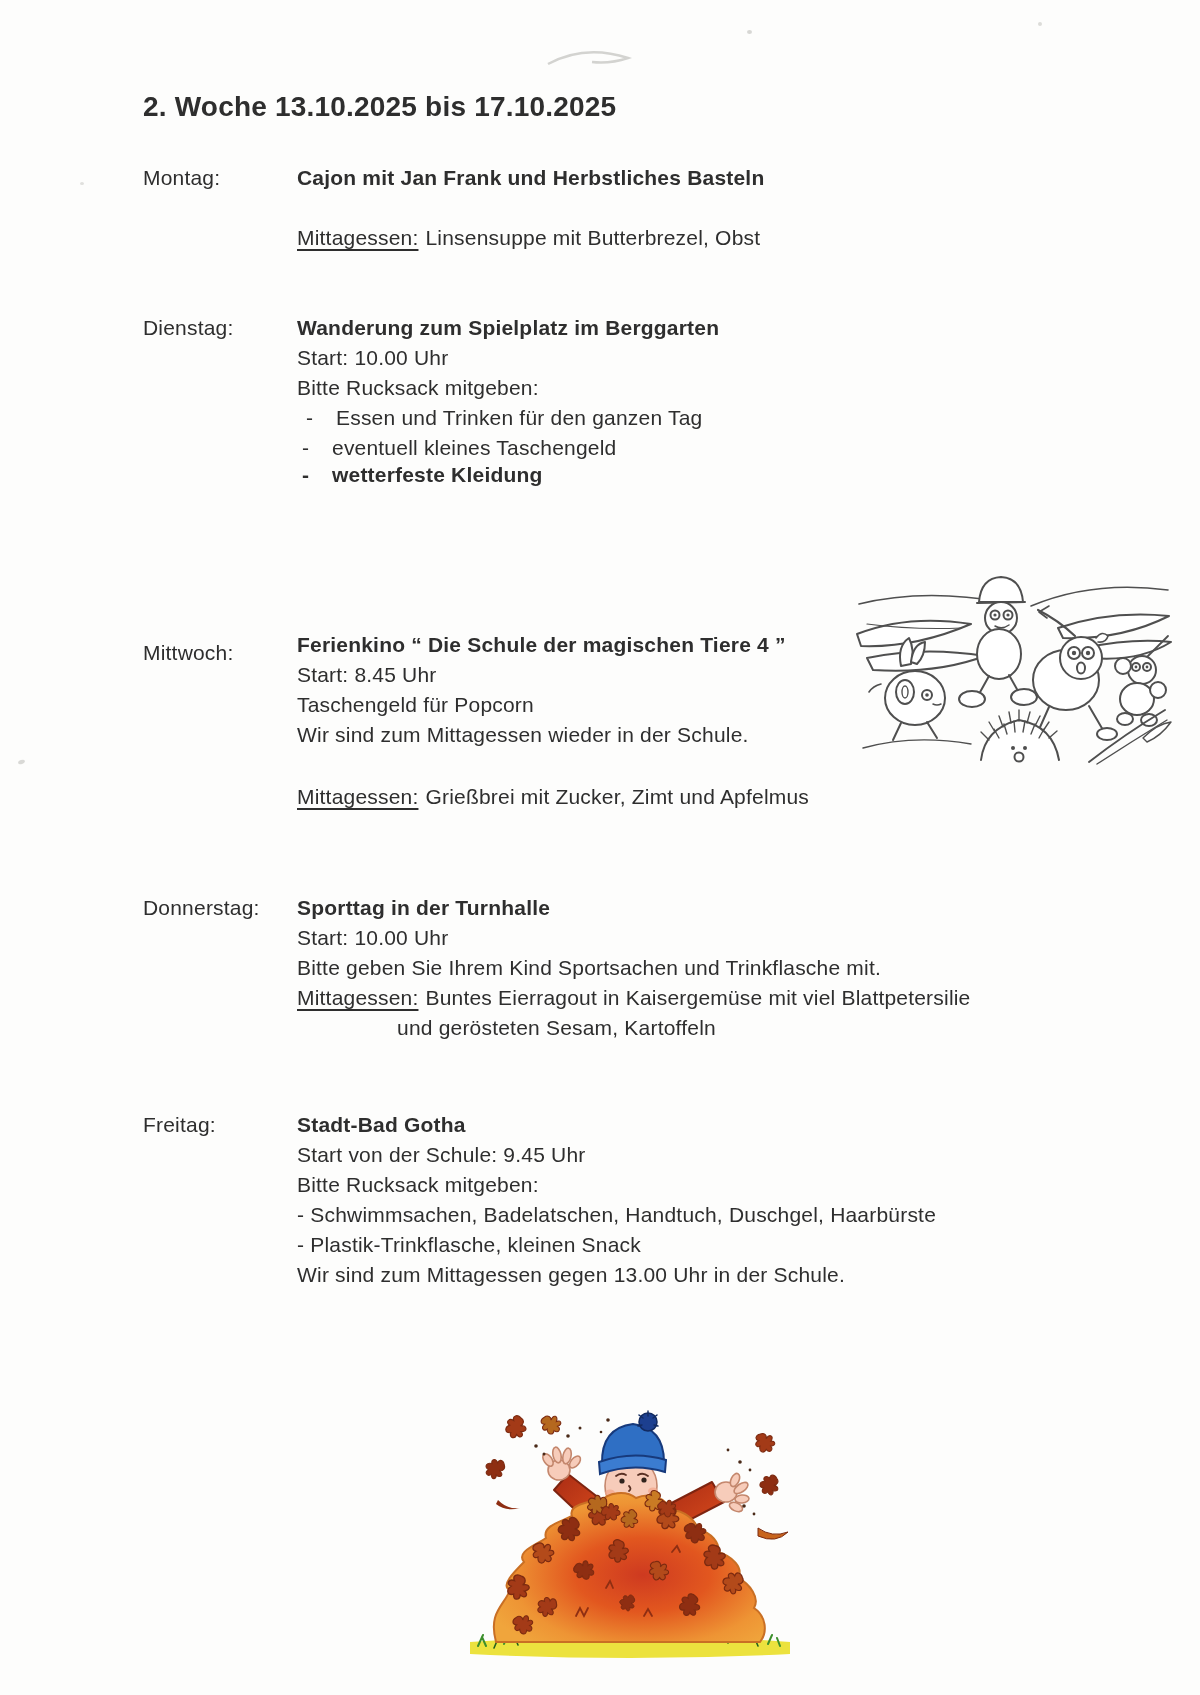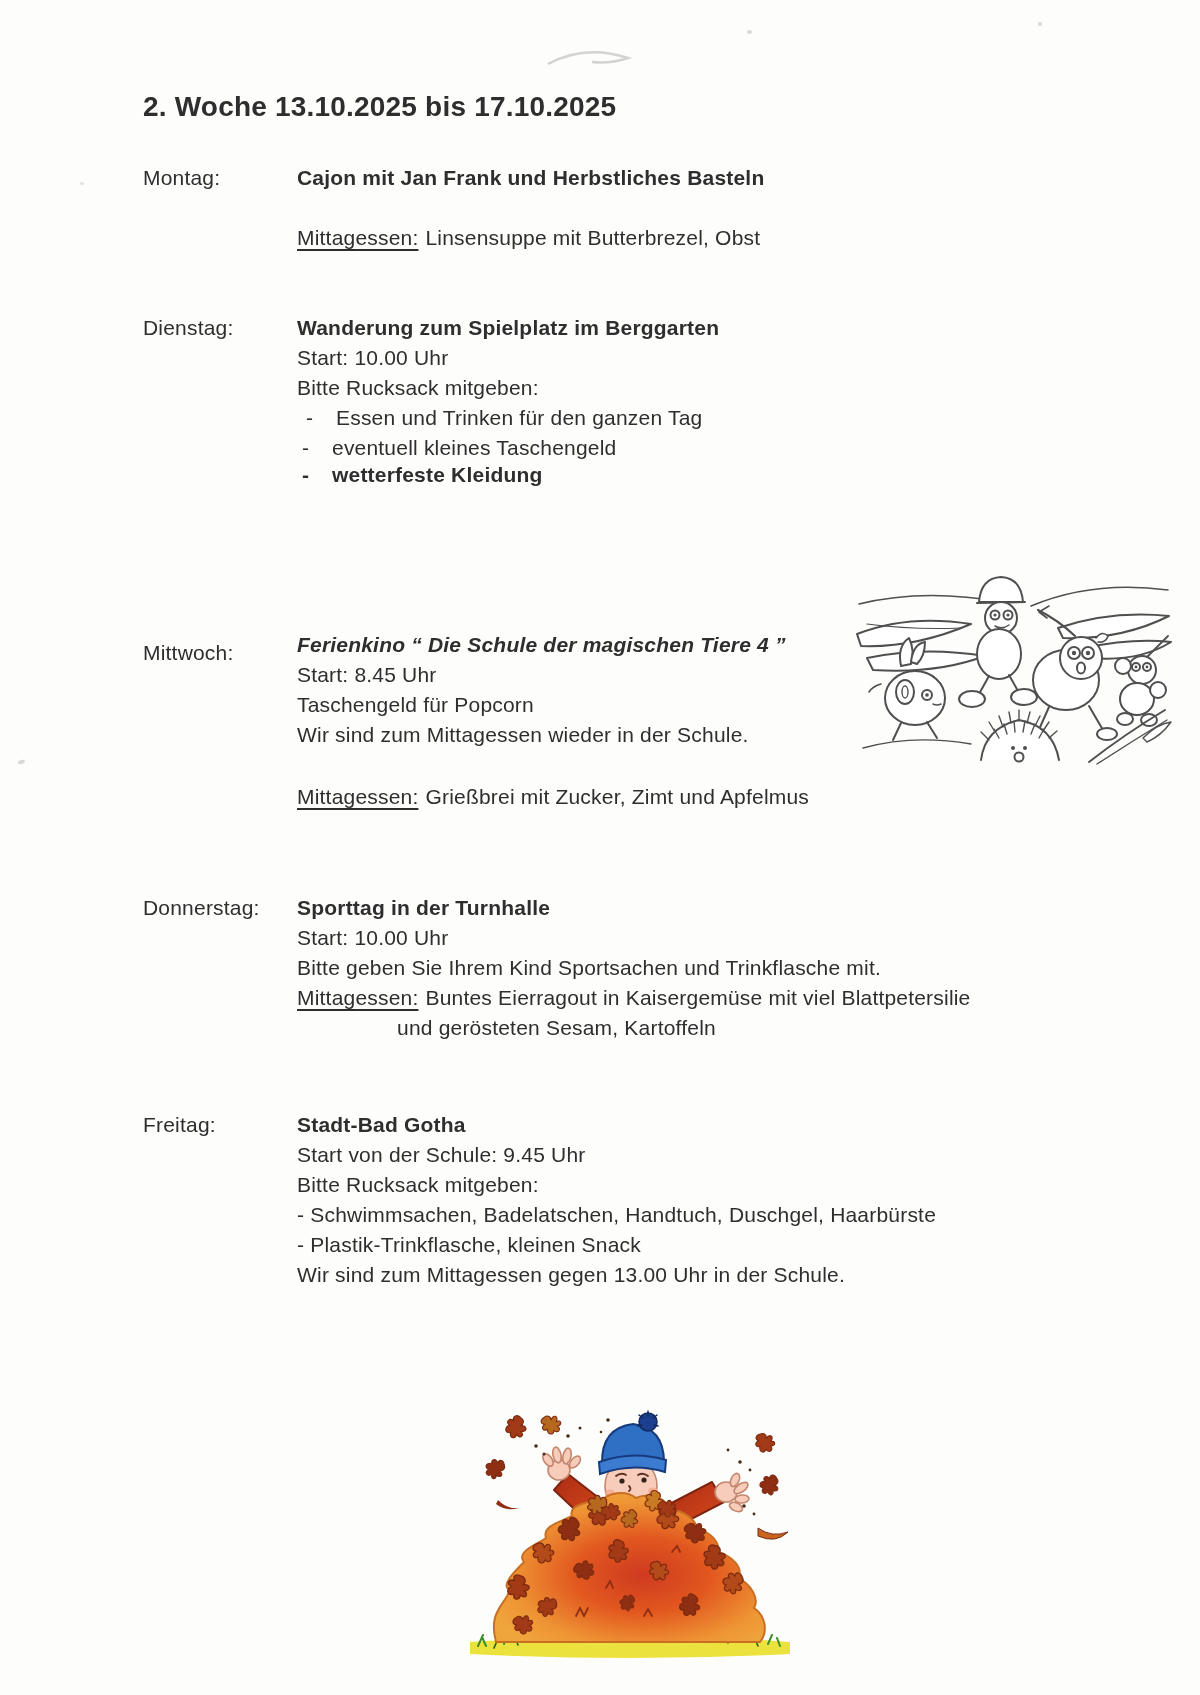--- a/index.html
+++ b/index.html
@@ -56,21 +56,21 @@
     <span class="bullet-dash">-</span><span>Essen und Trinken für den ganzen Tag</span>
   </div>
   <div class="row content" style="top:433px;left:270px;">
     <span class="bullet-dash">-</span><span>eventuell kleines Taschengeld</span>
   </div>
   <div class="row content" style="top:460px;left:270px;font-weight:bold;">
     <span class="bullet-dash">-</span><span>wetterfeste Kleidung</span>
   </div>
 
   <div class="row lbl" style="top:630px;margin-top:8px;">Mittwoch:</div>
-  <div class="row content bold" style="top:630px;font-style:italic;">Ferienkino “ Die Schule der magischen Tiere 4 ”</div>
+  <div class="row content bold" style="top:630px;">Ferienkino “ Die Schule der magischen Tiere 4 ”</div>
   <div class="row content" style="top:660px;">Start: 8.45 Uhr</div>
   <div class="row content" style="top:690px;">Taschengeld für Popcorn</div>
   <div class="row content" style="top:720px;">Wir sind zum Mittagessen wieder in der Schule.</div>
   <div class="row content" style="top:782px;text-align:right;">
     <span class="lunch-label">Mittagessen:</span><span class="lunch-text">Grießbrei mit Zucker, Zimt und Apfelmus</span>
   </div>
 
   <div class="row lbl" style="top:893px;">Donnerstag:</div>
   <div class="row content bold" style="top:893px;">Sporttag in der Turnhalle</div>
   <div class="row content" style="top:923px;">Start: 10.00 Uhr</div>

